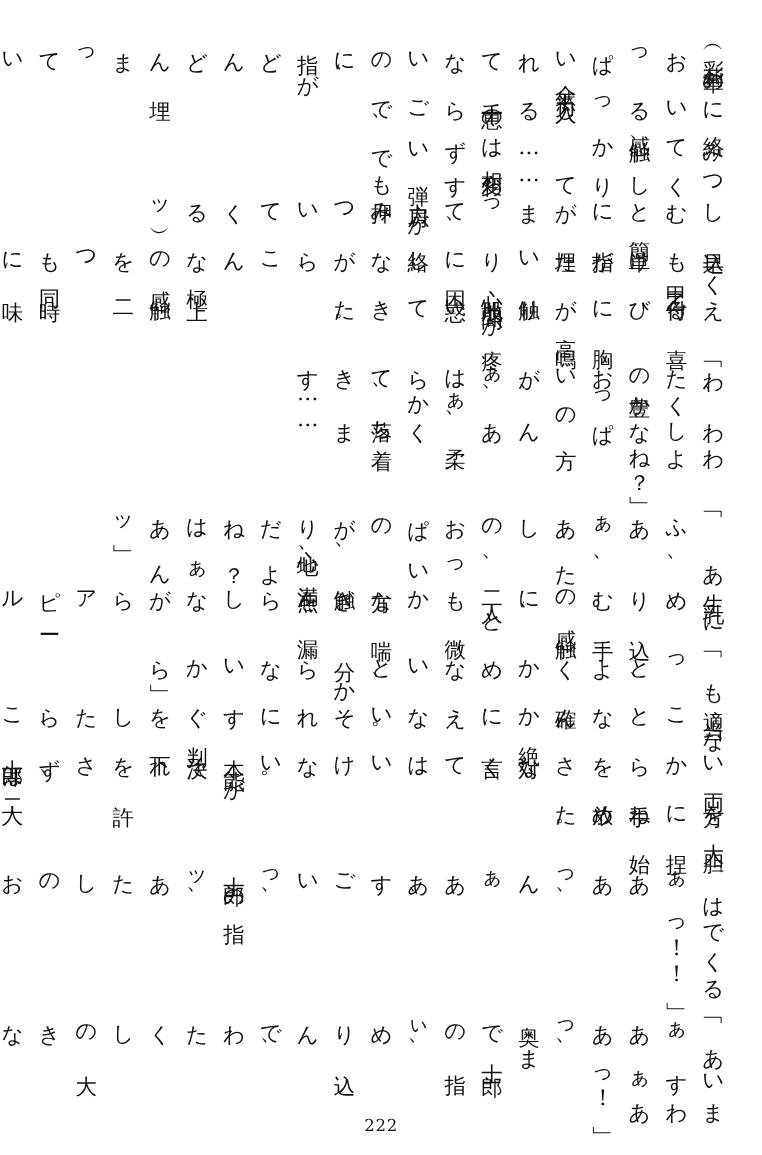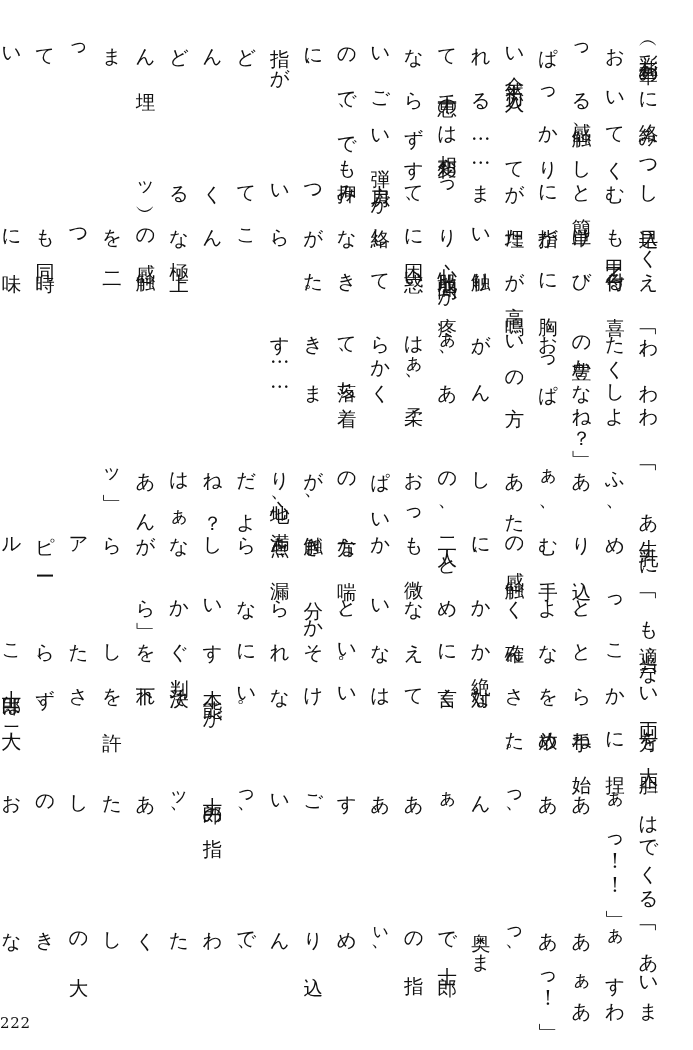--- a/index.html
+++ b/index.html
@@ -53,20 +53,21 @@
     font-weight: 400;
   }
   .para.indent {
     padding-top: 19px;
   }
   .page-number {
     position: absolute;
     bottom: 18px;
     left: 0;
     width: 100%;
+    text-align: center;
     font-size: 15px;
     font-family: "DejaVu Serif", "Liberation Serif", serif;
     color: #111111;
     letter-spacing: 0.05em;
   }
 </style>
 </head>
 <body>
 
 <div class="page">

